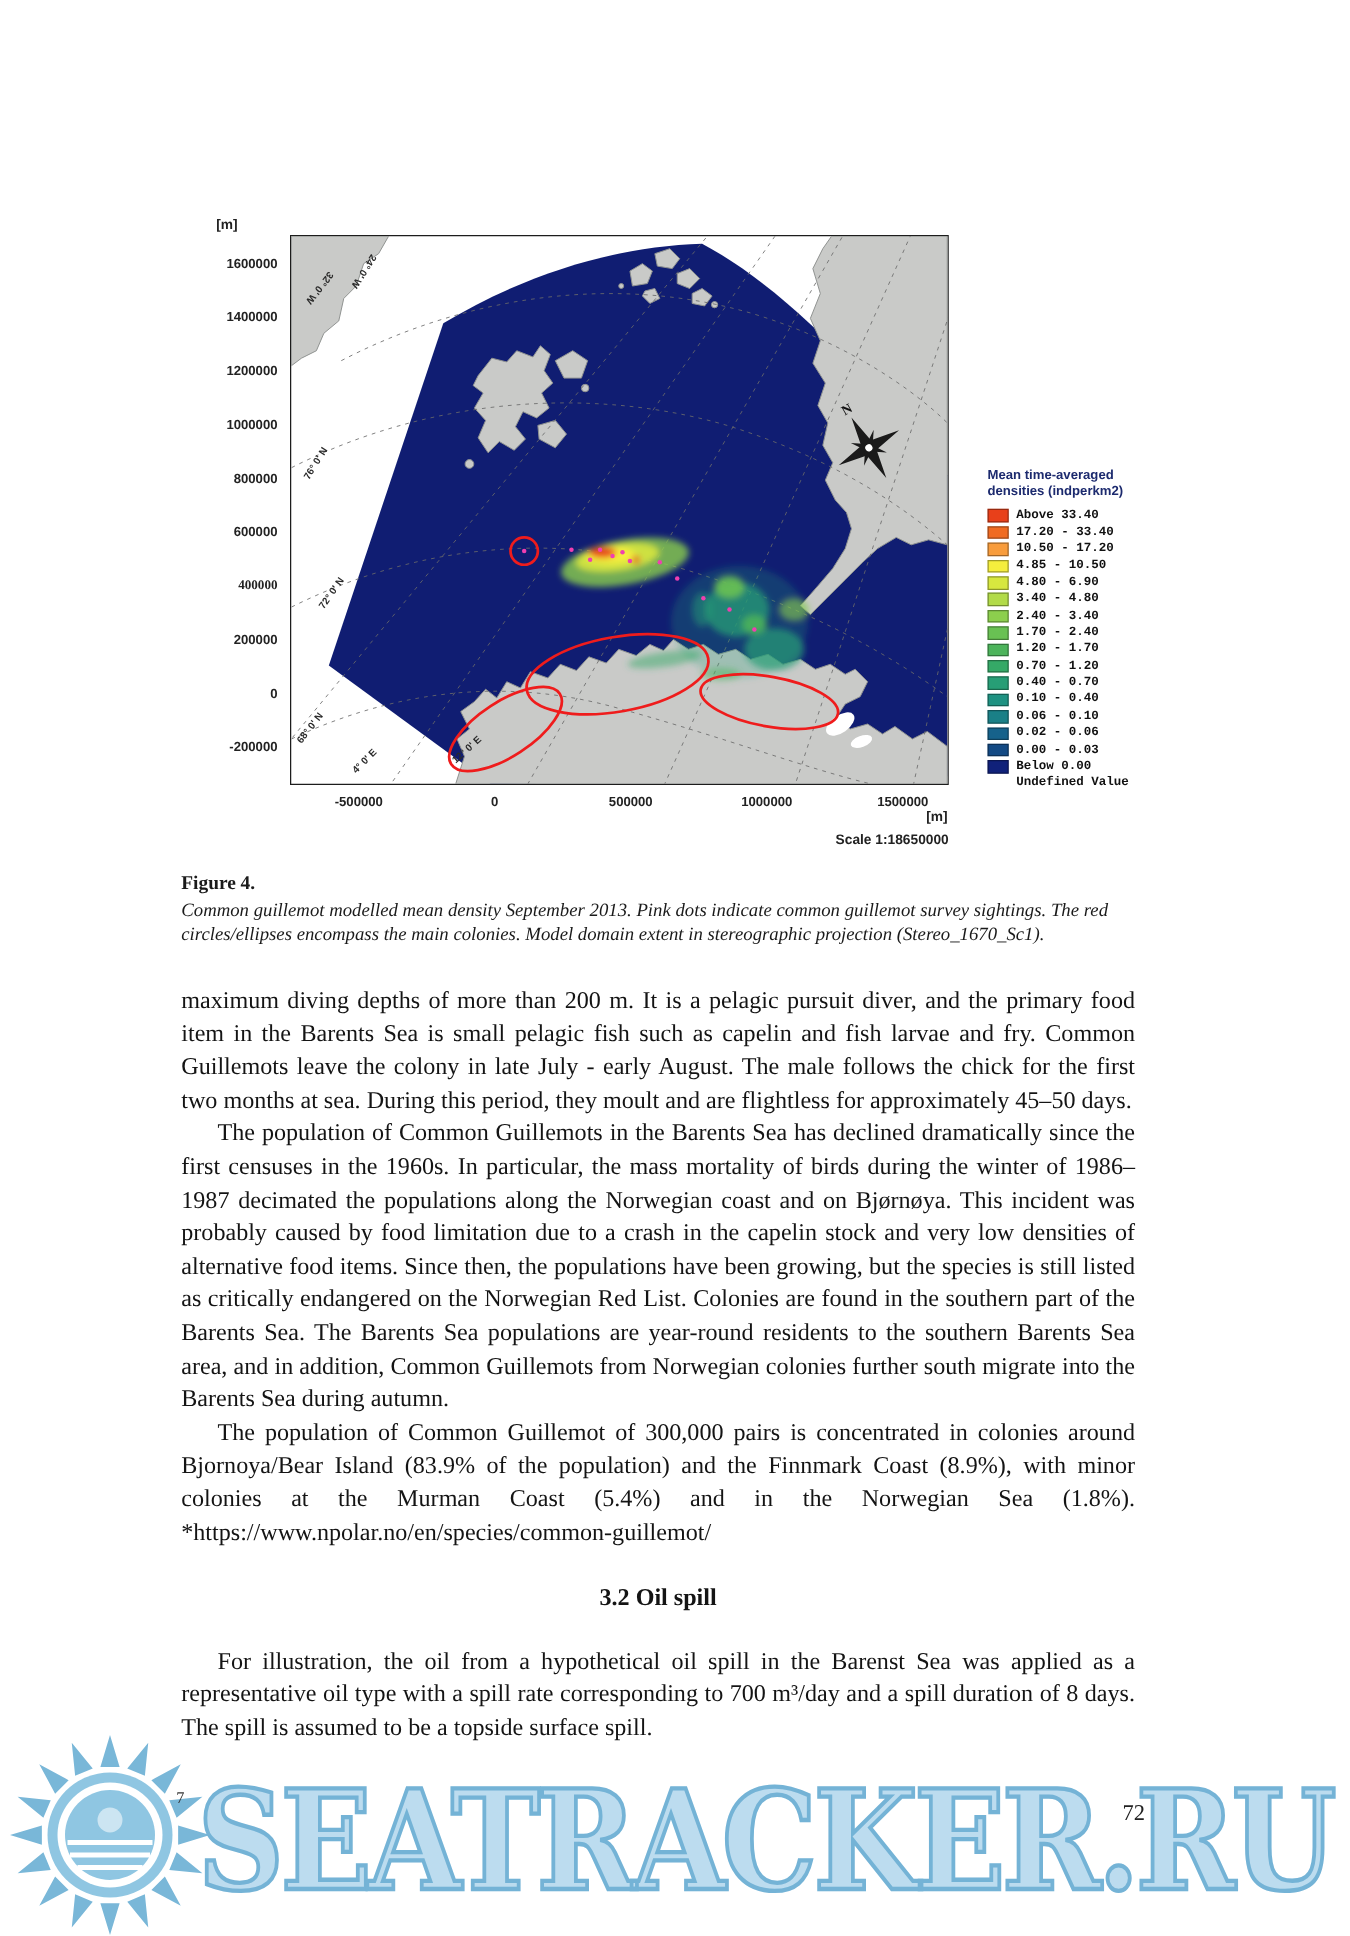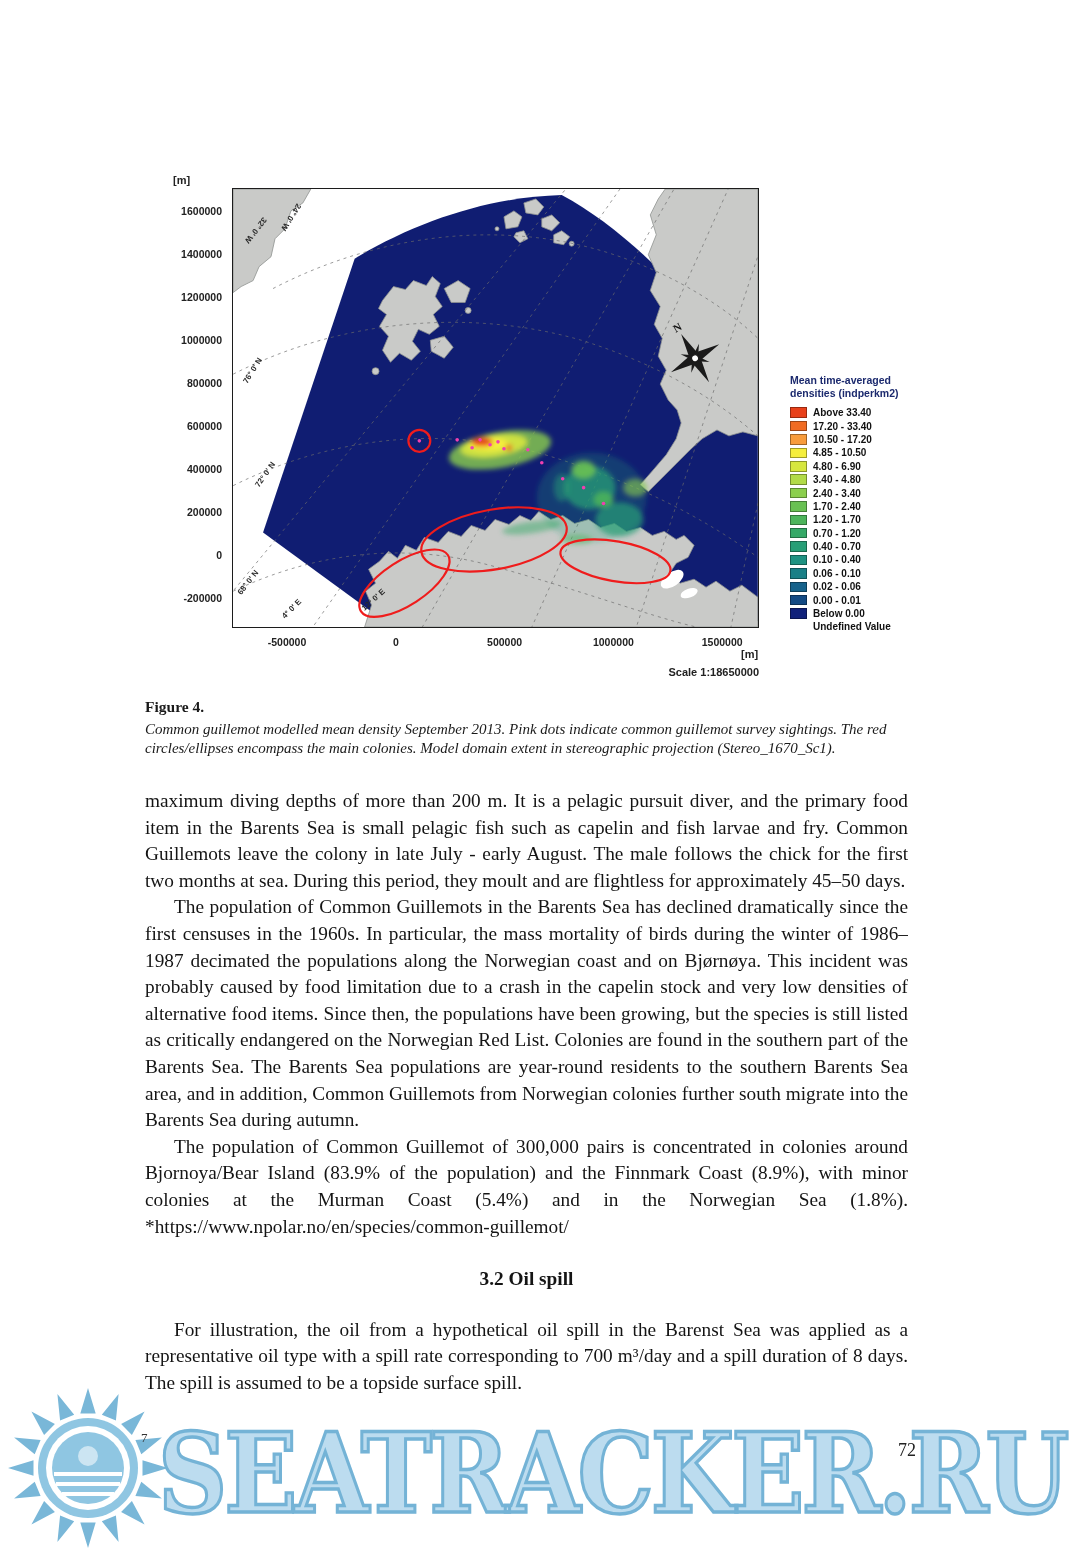--- a/index.html
+++ b/index.html
@@ -30,21 +30,21 @@
   .x-tick { position:absolute; transform:translateX(-50%);
     font-family:"Liberation Sans", sans-serif; font-weight:bold; font-size:10.5px; color:#222; }
   .scale-text { position:absolute; left:438px; top:498px; width:176px; text-align:right;
     font-family:"Liberation Sans", sans-serif; font-weight:bold; font-size:11px; color:#222; }
 
   
   .legend { position:absolute; left:645px; top:206px; width:150px;
     font-family:"Liberation Sans", sans-serif; }
   .legend-title { font-size:10.5px; font-weight:bold; color:#1c2a6e; line-height:13px; }
   .legend-entries { margin-top:6px; }
-  .legend-row { display:flex; align-items:center; height:13.4px; }
+  .legend-row { display:flex; align-items:center; height:13.4px;font-family:Liberation Mono, monospace; }
   .legend-swatch { width:17px; height:10.5px; flex:0 0 17px; margin-right:6px;
     border:0.5px solid rgba(0,0,0,0.35); }
   .legend-label { font-size:10px; font-weight:bold; color:#111; white-space:nowrap; }
 
   
   .caption { position:absolute; left:145px; top:698px; width:782px; }
   .caption-title { font-weight:bold; font-size:15.5px; margin-bottom:4px; }
   .caption-text { font-style:italic; font-size:15px; line-height:18.5px; color:#1a1a1a; }
 
   
@@ -79,21 +79,21 @@
 
   <div class="figure-area">
     <div class="axis-unit unit-top">[m]</div>
     <div class="y-ticks" id="y-ticks">
         <div class="y-tick" style="top: 23px;">1600000</div>
         <div class="y-tick" style="top: 66px;">1400000</div>
         <div class="y-tick" style="top: 109px;">1200000</div>
         <div class="y-tick" style="top: 152px;">1000000</div>
         <div class="y-tick" style="top: 195px;">800000</div>
         <div class="y-tick" style="top: 238px;">600000</div>
-        <div class="y-tick" style="top: 281px;">400000</div>
+        <div class="y-tick" style="top: 281px; font-family: Liberation Serif, serif;">400000</div>
         <div class="y-tick" style="top: 324px;">200000</div>
         <div class="y-tick" style="top: 367px;">0</div>
         <div class="y-tick" style="top: 410px;">-200000</div>
       </div>
 
     <div class="map-frame">
       <svg width="525" height="438" viewBox="0 0 527 440">
         <defs>
           <filter id="soft" x="-60%" y="-60%" width="220%" height="220%">
             <feGaussianBlur stdDeviation="2.5"></feGaussianBlur>
@@ -268,21 +268,21 @@
           <div class="legend-row">
             <span class="legend-swatch" style="background: rgb(26, 128, 135);"></span>
             <span class="legend-label">0.06 - 0.10</span>
           </div>
           <div class="legend-row">
             <span class="legend-swatch" style="background: rgb(22, 98, 139);"></span>
             <span class="legend-label">0.02 - 0.06</span>
           </div>
           <div class="legend-row">
             <span class="legend-swatch" style="background: rgb(19, 74, 132);"></span>
-            <span class="legend-label">0.00 - 0.01</span>
+            <span class="legend-label">0.00 - 0.03</span>
           </div>
           <div class="legend-row">
             <span class="legend-swatch" style="background: rgb(16, 33, 122);"></span>
             <span class="legend-label">Below 0.00</span>
           </div>
           <div class="legend-row">
             <span class="legend-swatch" style="background: transparent; border-color: transparent;"></span>
             <span class="legend-label">Undefined Value</span>
           </div>
         </div>

